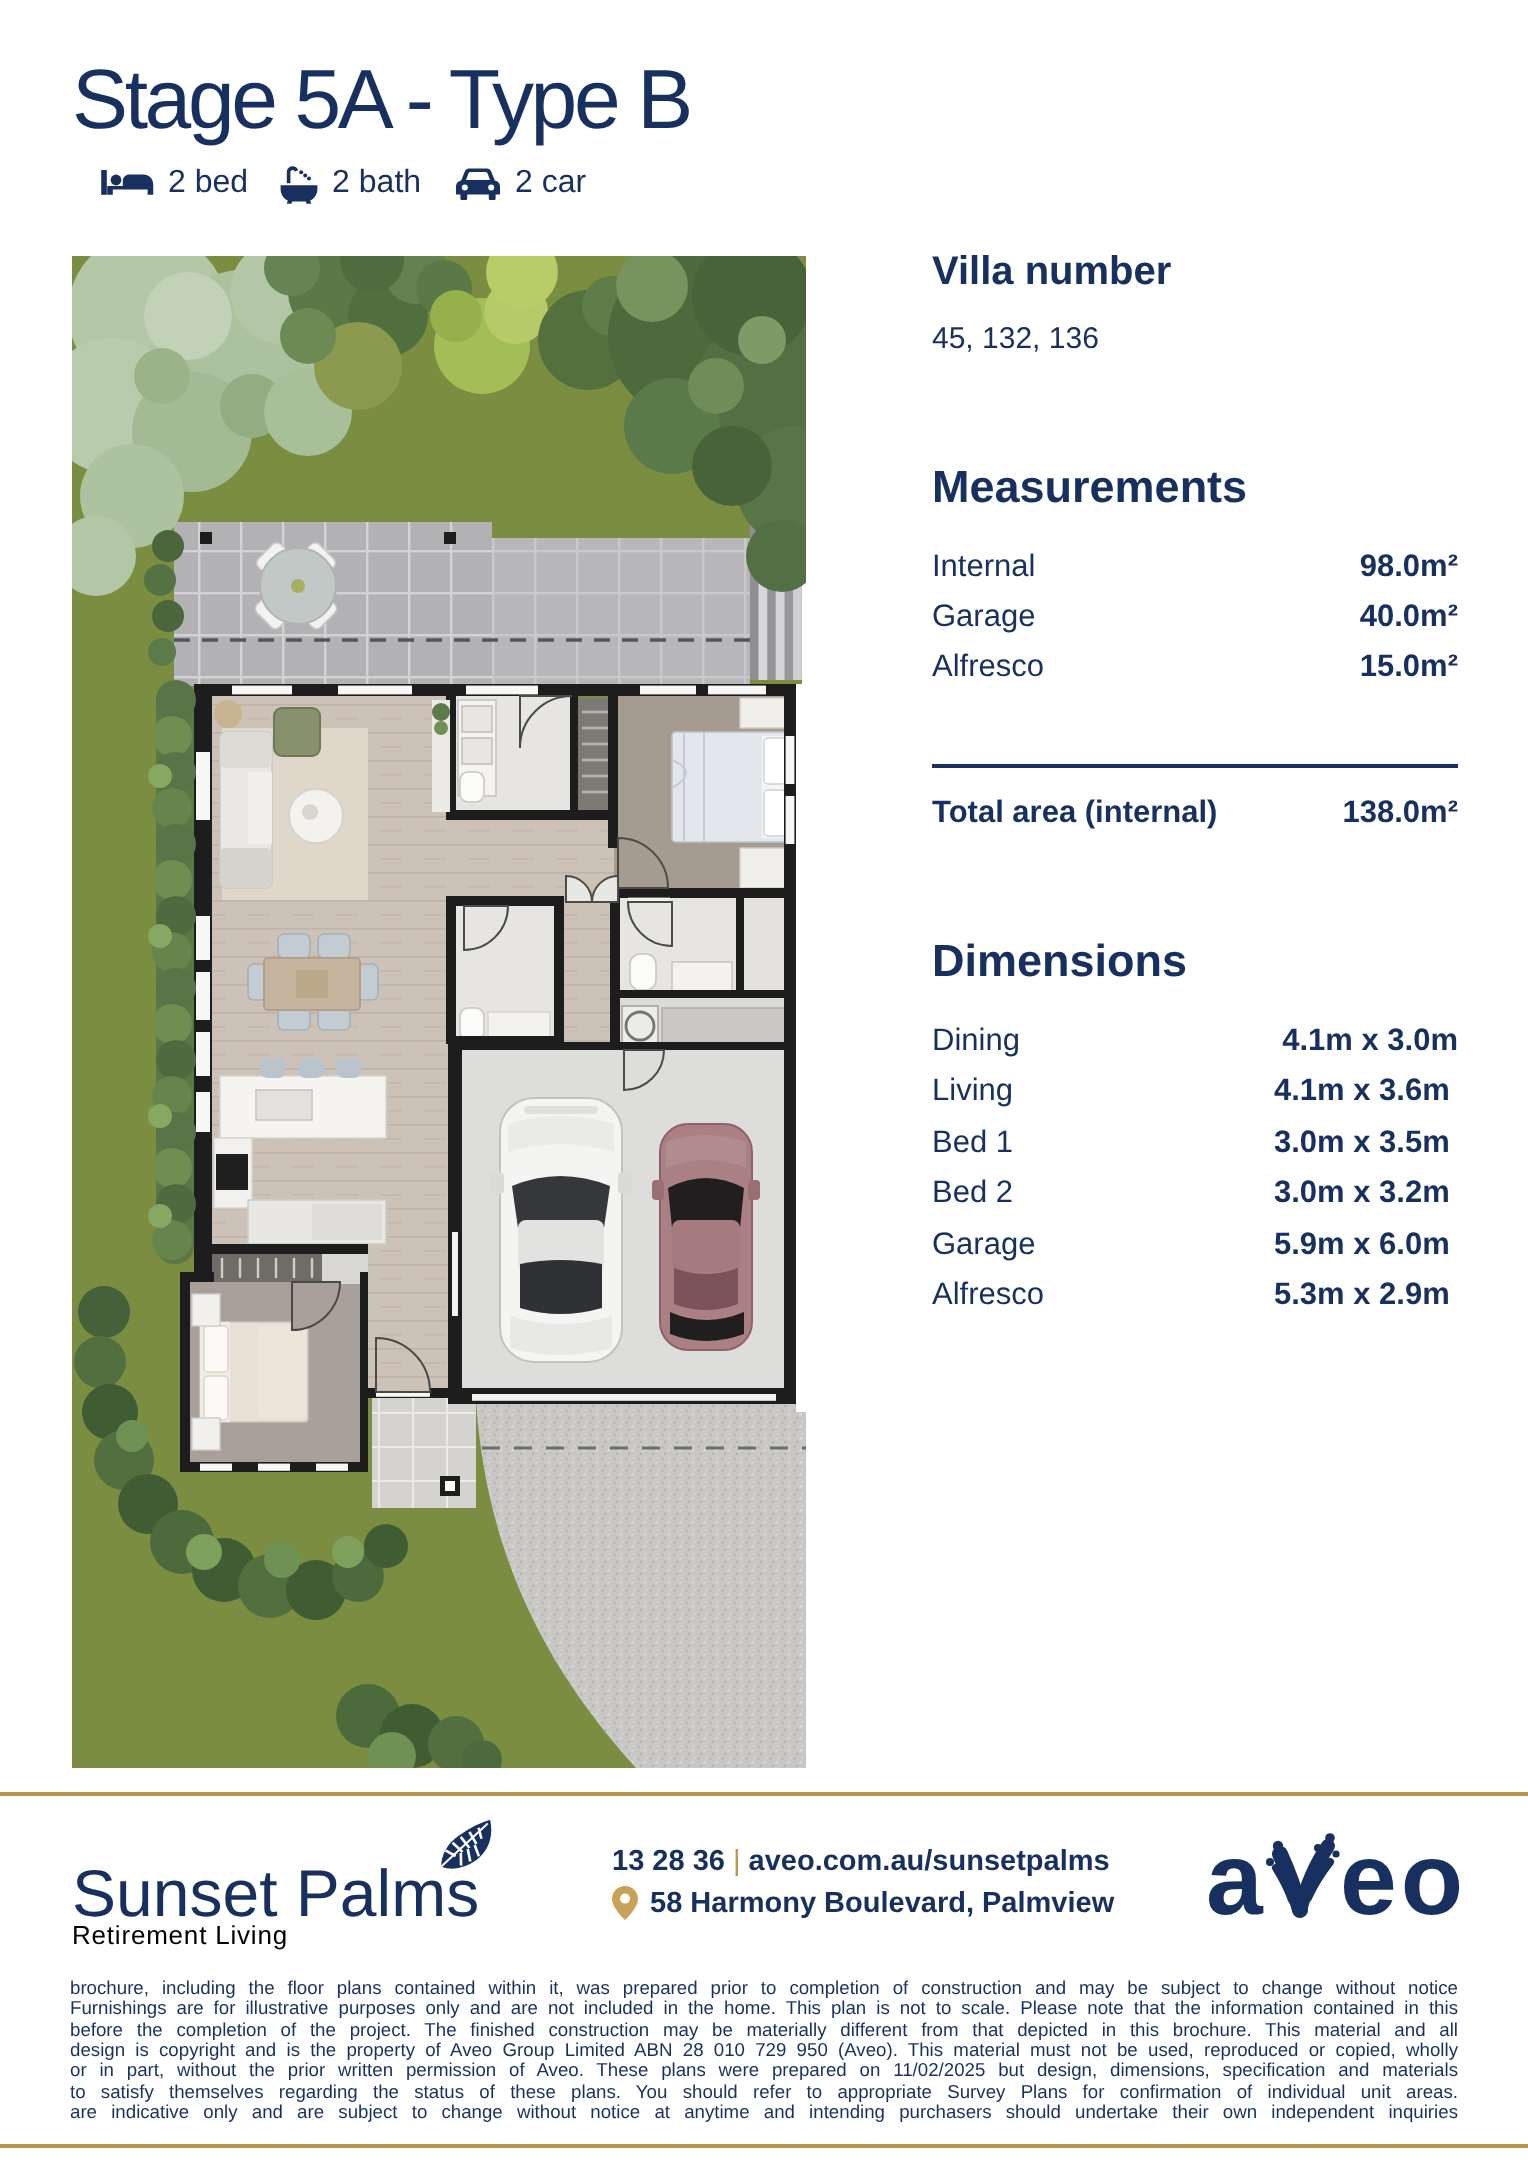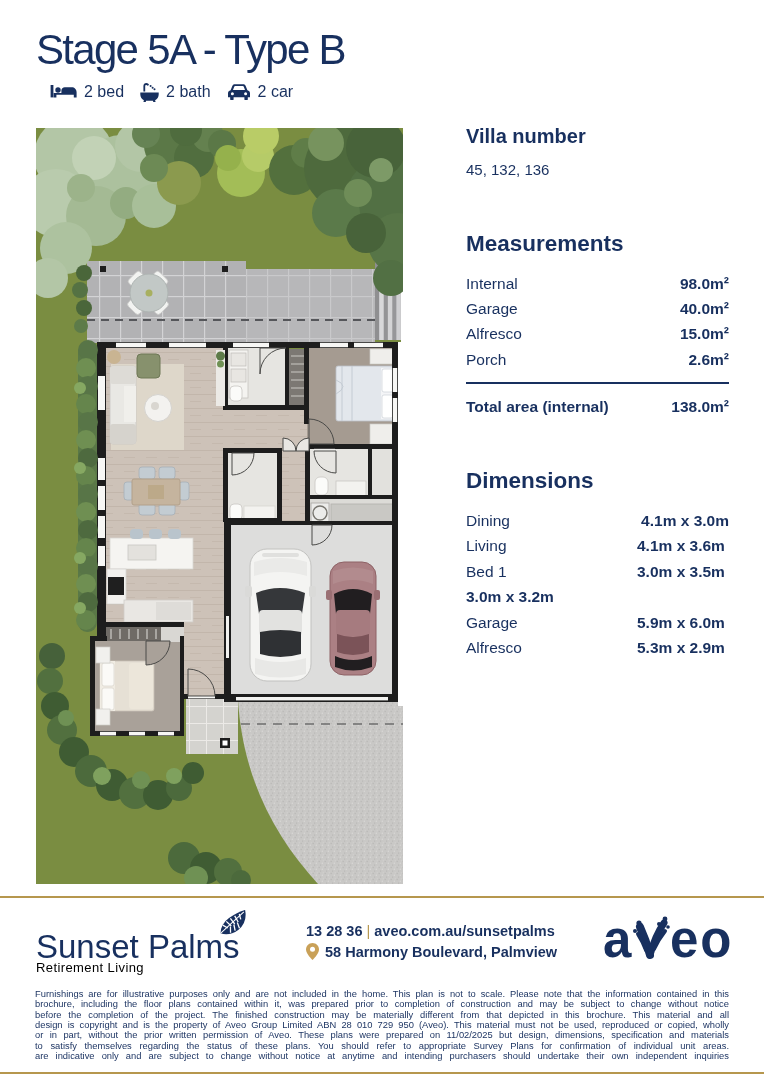--- a/index.html
+++ b/index.html
@@ -495,24 +495,20 @@
         <b>98.0m²</b>
       </div>
     <div style="display:flex;justify-content:space-between;height:25.45px;">
         <span>Garage</span>
         <b>40.0m²</b>
       </div>
     <div style="display:flex;justify-content:space-between;height:25.45px;">
         <span>Alfresco</span>
         <b>15.0m²</b>
       </div>
-    <div style="display:flex;justify-content:space-between;height:25.45px;">
-        <span>Porch</span>
-        <b>2.6m²</b>
-      </div>
   </div>
 
   <div class="abs" style="left:0;top:382px;width:263px;height:1.5px;background:#18305f;"></div>
 
   <div class="abs" style="left:0;top:398px;width:263px;font-size:15.5px;display:flex;justify-content:space-between;">
       <b>Total area (internal)</b>
       <b>138.0m²</b>
     </div>
 
   <div class="abs" style="left:0;top:468px;font-size:22.5px;font-weight:bold;width:263px;">Dimensions</div>
@@ -524,20 +520,21 @@
       </div>
     <div style="display:flex;height:25.45px;">
         <span style="flex:1;">Living</span>
         <b style="width:92px;">4.1m x 3.6m</b>
       </div>
     <div style="display:flex;height:25.45px;">
         <span style="flex:1;">Bed 1</span>
         <b style="width:92px;">3.0m x 3.5m</b>
       </div>
     <div style="display:flex;height:25.45px;">
+        <span style="flex:1;">Bed 2</span>
         <b style="width:92px;">3.0m x 3.2m</b>
       </div>
     <div style="display:flex;height:25.45px;">
         <span style="flex:1;">Garage</span>
         <b style="width:92px;">5.9m x 6.0m</b>
       </div>
     <div style="display:flex;height:25.45px;">
         <span style="flex:1;">Alfresco</span>
         <b style="width:92px;">5.3m x 2.9m</b>
       </div>
@@ -593,22 +590,22 @@
       <circle cx="37" cy="11" r="2.6"></circle>
       <circle cx="63" cy="7" r="2.4"></circle>
       <circle cx="57" cy="12" r="2"></circle>
       <circle cx="33" cy="19" r="2"></circle>
       <circle cx="66" cy="15" r="1.8"></circle>
     </g>
   </svg>
 </div>
 
 <div class="abs" style="left:35px;top:989px;width:694px;font-size:9.35px;line-height:10.35px;color:#18305f;">
+  <div style="text-align:justify;text-align-last:justify;">brochure, including the floor plans contained within it, was prepared prior to completion of construction and may be subject to change without notice</div>
   <div style="text-align:justify;text-align-last:justify;">Furnishings are for illustrative purposes only and are not included in the home. This plan is not to scale. Please note that the information contained in this</div>
-  <div style="text-align:justify;text-align-last:justify;">brochure, including the floor plans contained within it, was prepared prior to completion of construction and may be subject to change without notice</div>
   <div style="text-align:justify;text-align-last:justify;">before the completion of the project. The finished construction may be materially different from that depicted in this brochure. This material and all</div>
   <div style="text-align:justify;text-align-last:justify;">design is copyright and is the property of Aveo Group Limited ABN 28 010 729 950 (Aveo). This material must not be used, reproduced or copied, wholly</div>
   <div style="text-align:justify;text-align-last:justify;">or in part, without the prior written permission of Aveo. These plans were prepared on 11/02/2025 but design, dimensions, specification and materials</div>
   <div style="text-align:justify;text-align-last:justify;">to satisfy themselves regarding the status of these plans. You should refer to appropriate Survey Plans for confirmation of individual unit areas.</div>
   <div style="text-align:justify;text-align-last:justify;">are indicative only and are subject to change without notice at anytime and intending purchasers should undertake their own independent inquiries</div>
 </div>
 
 <div class="abs" style="left:0;top:1072px;width:764px;height:2px;background:#b6974e;"></div>
 
 </body></html>

